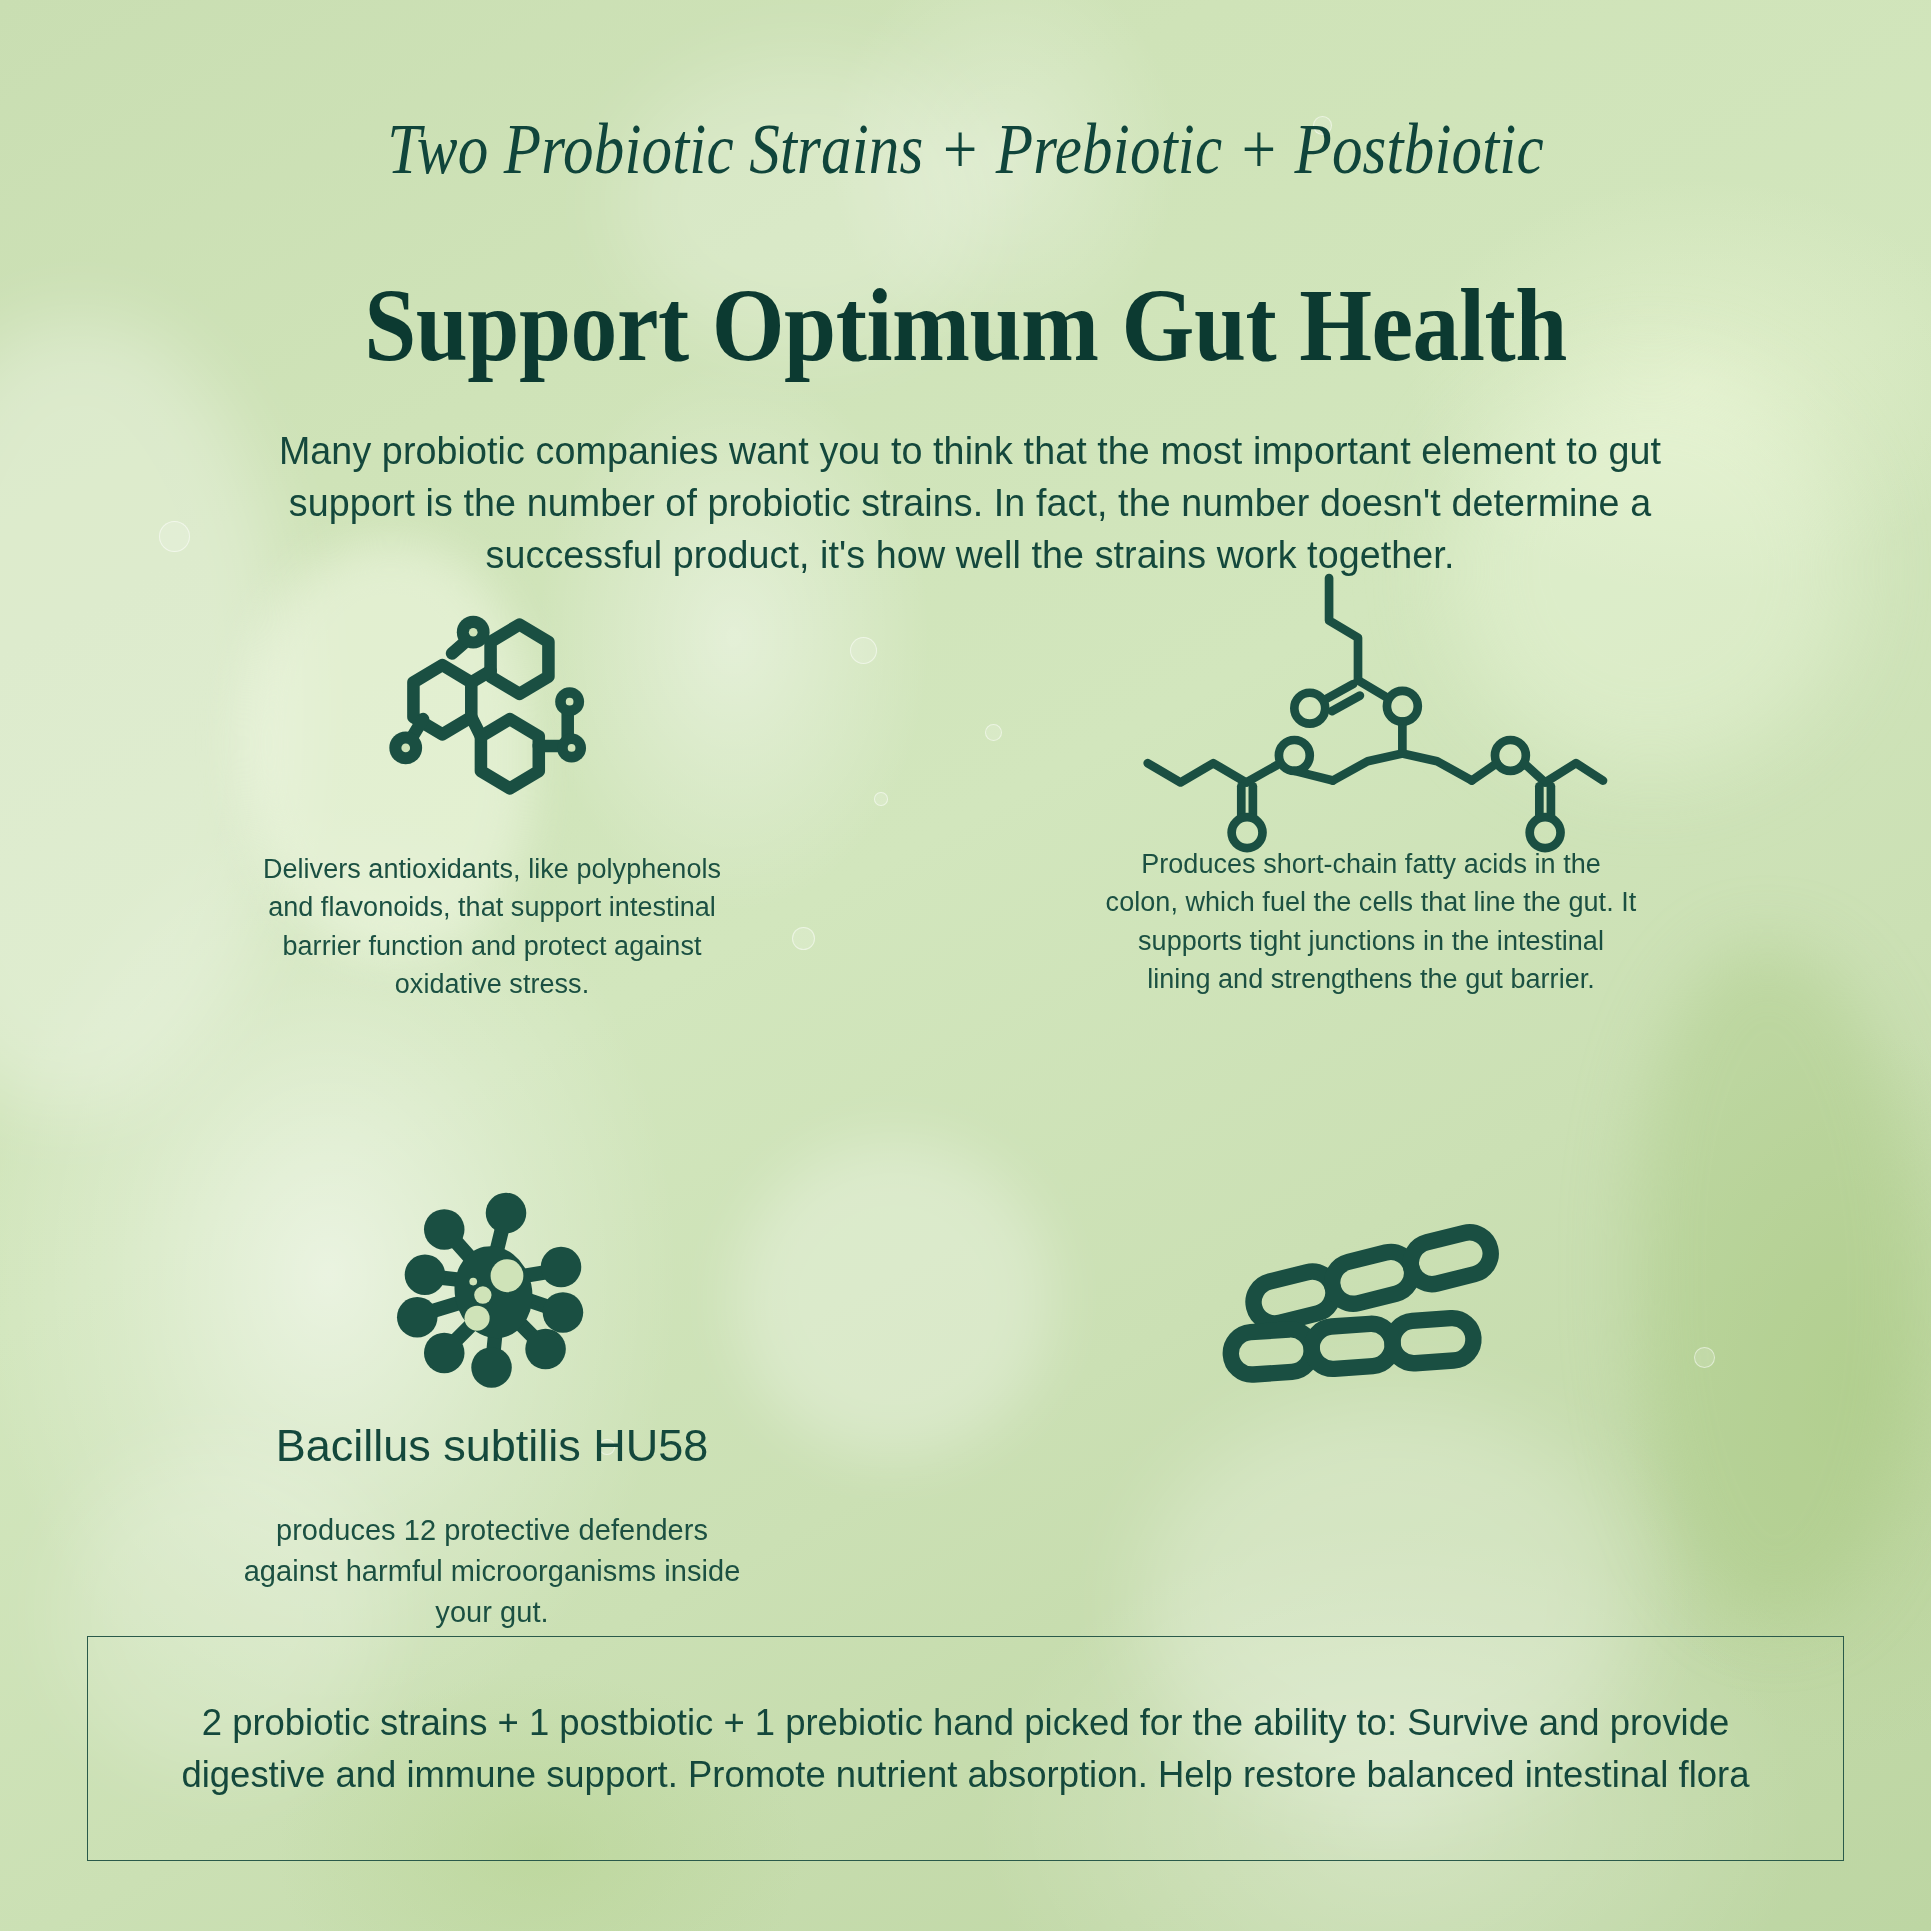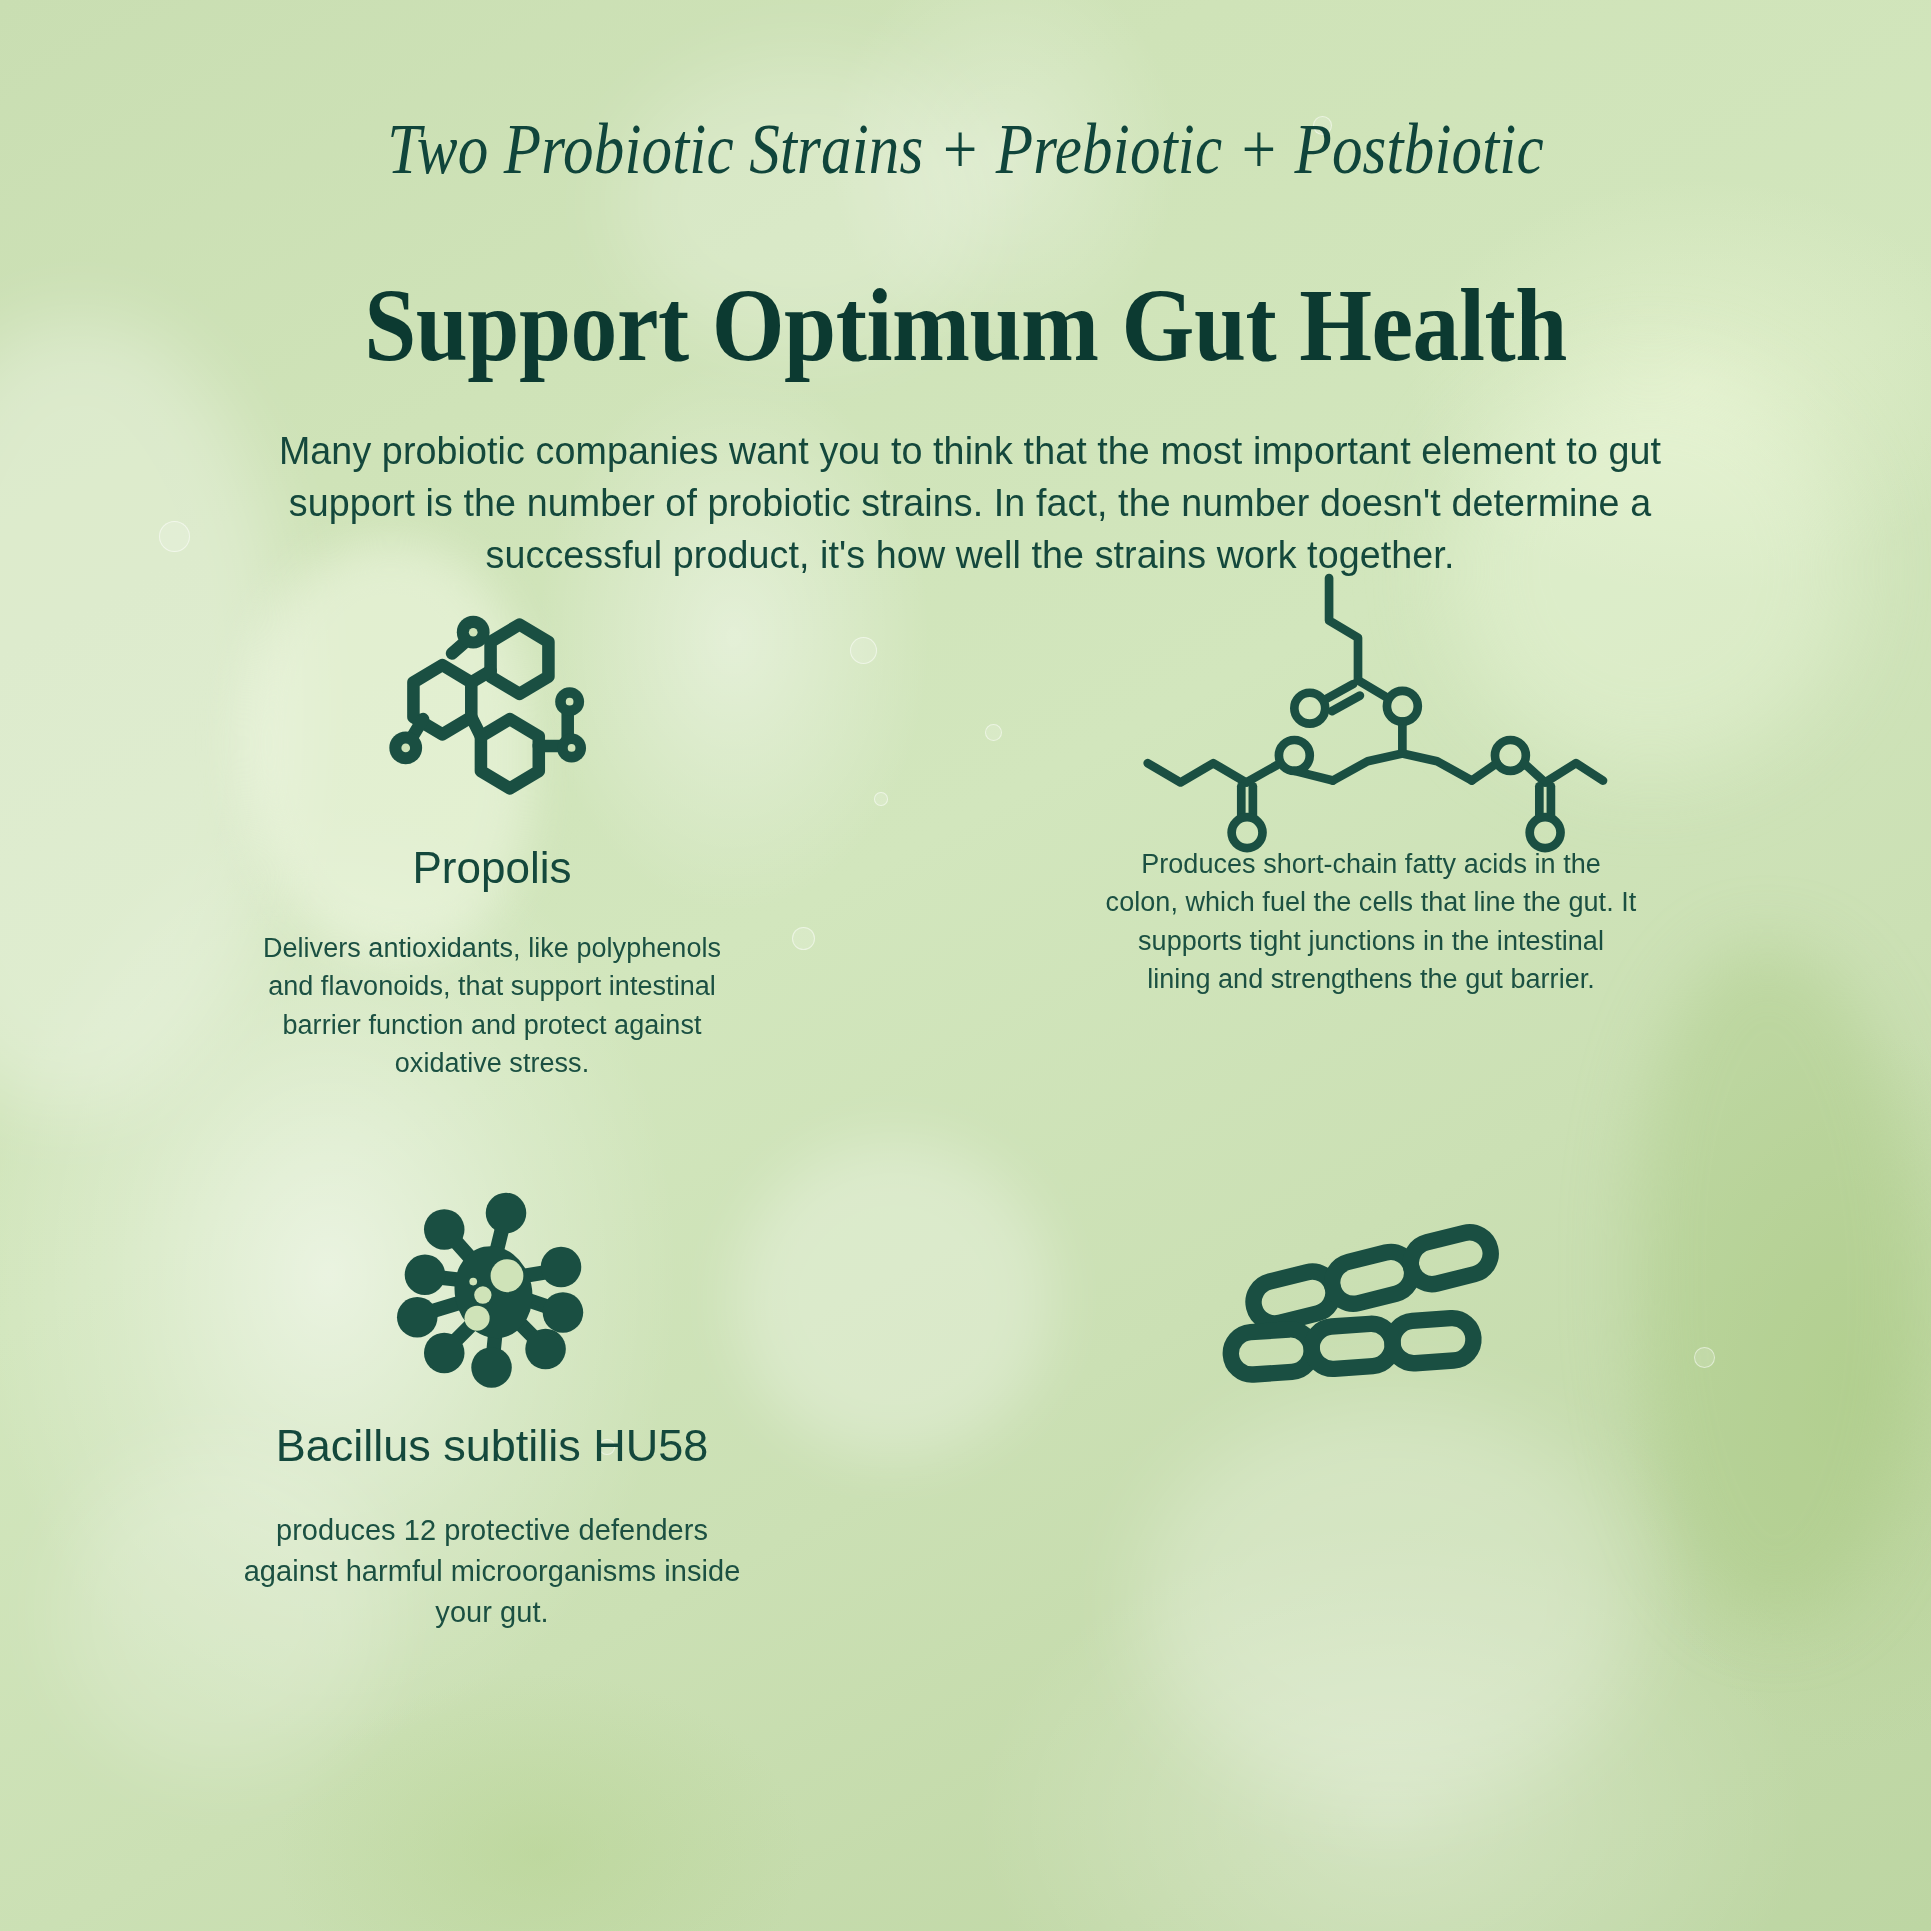--- a/index.html
+++ b/index.html
@@ -236,21 +236,20 @@
           <circle cx="88" cy="22" r="17" fill="#1a4f42" stroke="none"></circle>
           <circle cx="88" cy="22" r="4.5" fill="#cfe3b8" stroke="none"></circle>
           <circle cx="18" cy="142" r="17" fill="#1a4f42" stroke="none"></circle>
           <circle cx="18" cy="142" r="4.5" fill="#cfe3b8" stroke="none"></circle>
           <circle cx="188" cy="94" r="15" fill="#1a4f42" stroke="none"></circle>
           <circle cx="188" cy="94" r="4" fill="#cfe3b8" stroke="none"></circle>
           <circle cx="190" cy="142" r="15" fill="#1a4f42" stroke="none"></circle>
           <circle cx="190" cy="142" r="4" fill="#cfe3b8" stroke="none"></circle>
         </svg>
       </div>
-      <div class="ing-name">Propolis</div>
       <div class="ing-desc">Delivers antioxidants, like polyphenols and flavonoids, that support intestinal barrier function and protect against oxidative stress.</div>
     </div>
 
     <div class="card" id="card-tributyrin">
       <div class="icon-wrap">
         <svg width="463" height="232" viewBox="0 0 480 240" fill="none" stroke="#1a4f42" stroke-width="9" stroke-linecap="round" stroke-linejoin="round">
 
           <polyline points="196,8 196,52 226,70 226,114"></polyline>
 
           <line x1="226" y1="114" x2="256" y2="132"></line>
@@ -345,15 +344,18 @@
             <rect x="24" y="110" width="84" height="44" rx="22"></rect>
             <rect x="108" y="110" width="84" height="44" rx="22"></rect>
             <rect x="192" y="110" width="84" height="44" rx="22"></rect>
           </g>
         </svg>
       </div>
     </div>
 
   </div>
 
+  <div id="callout">
+    <div class="callout-text">2 probiotic strains + 1 postbiotic + 1 prebiotic hand picked for the ability to: Survive and provide digestive and immune support. Promote nutrient absorption. Help restore balanced intestinal flora</div>
+  </div>
 
 </div>
 
 
 </body></html>

